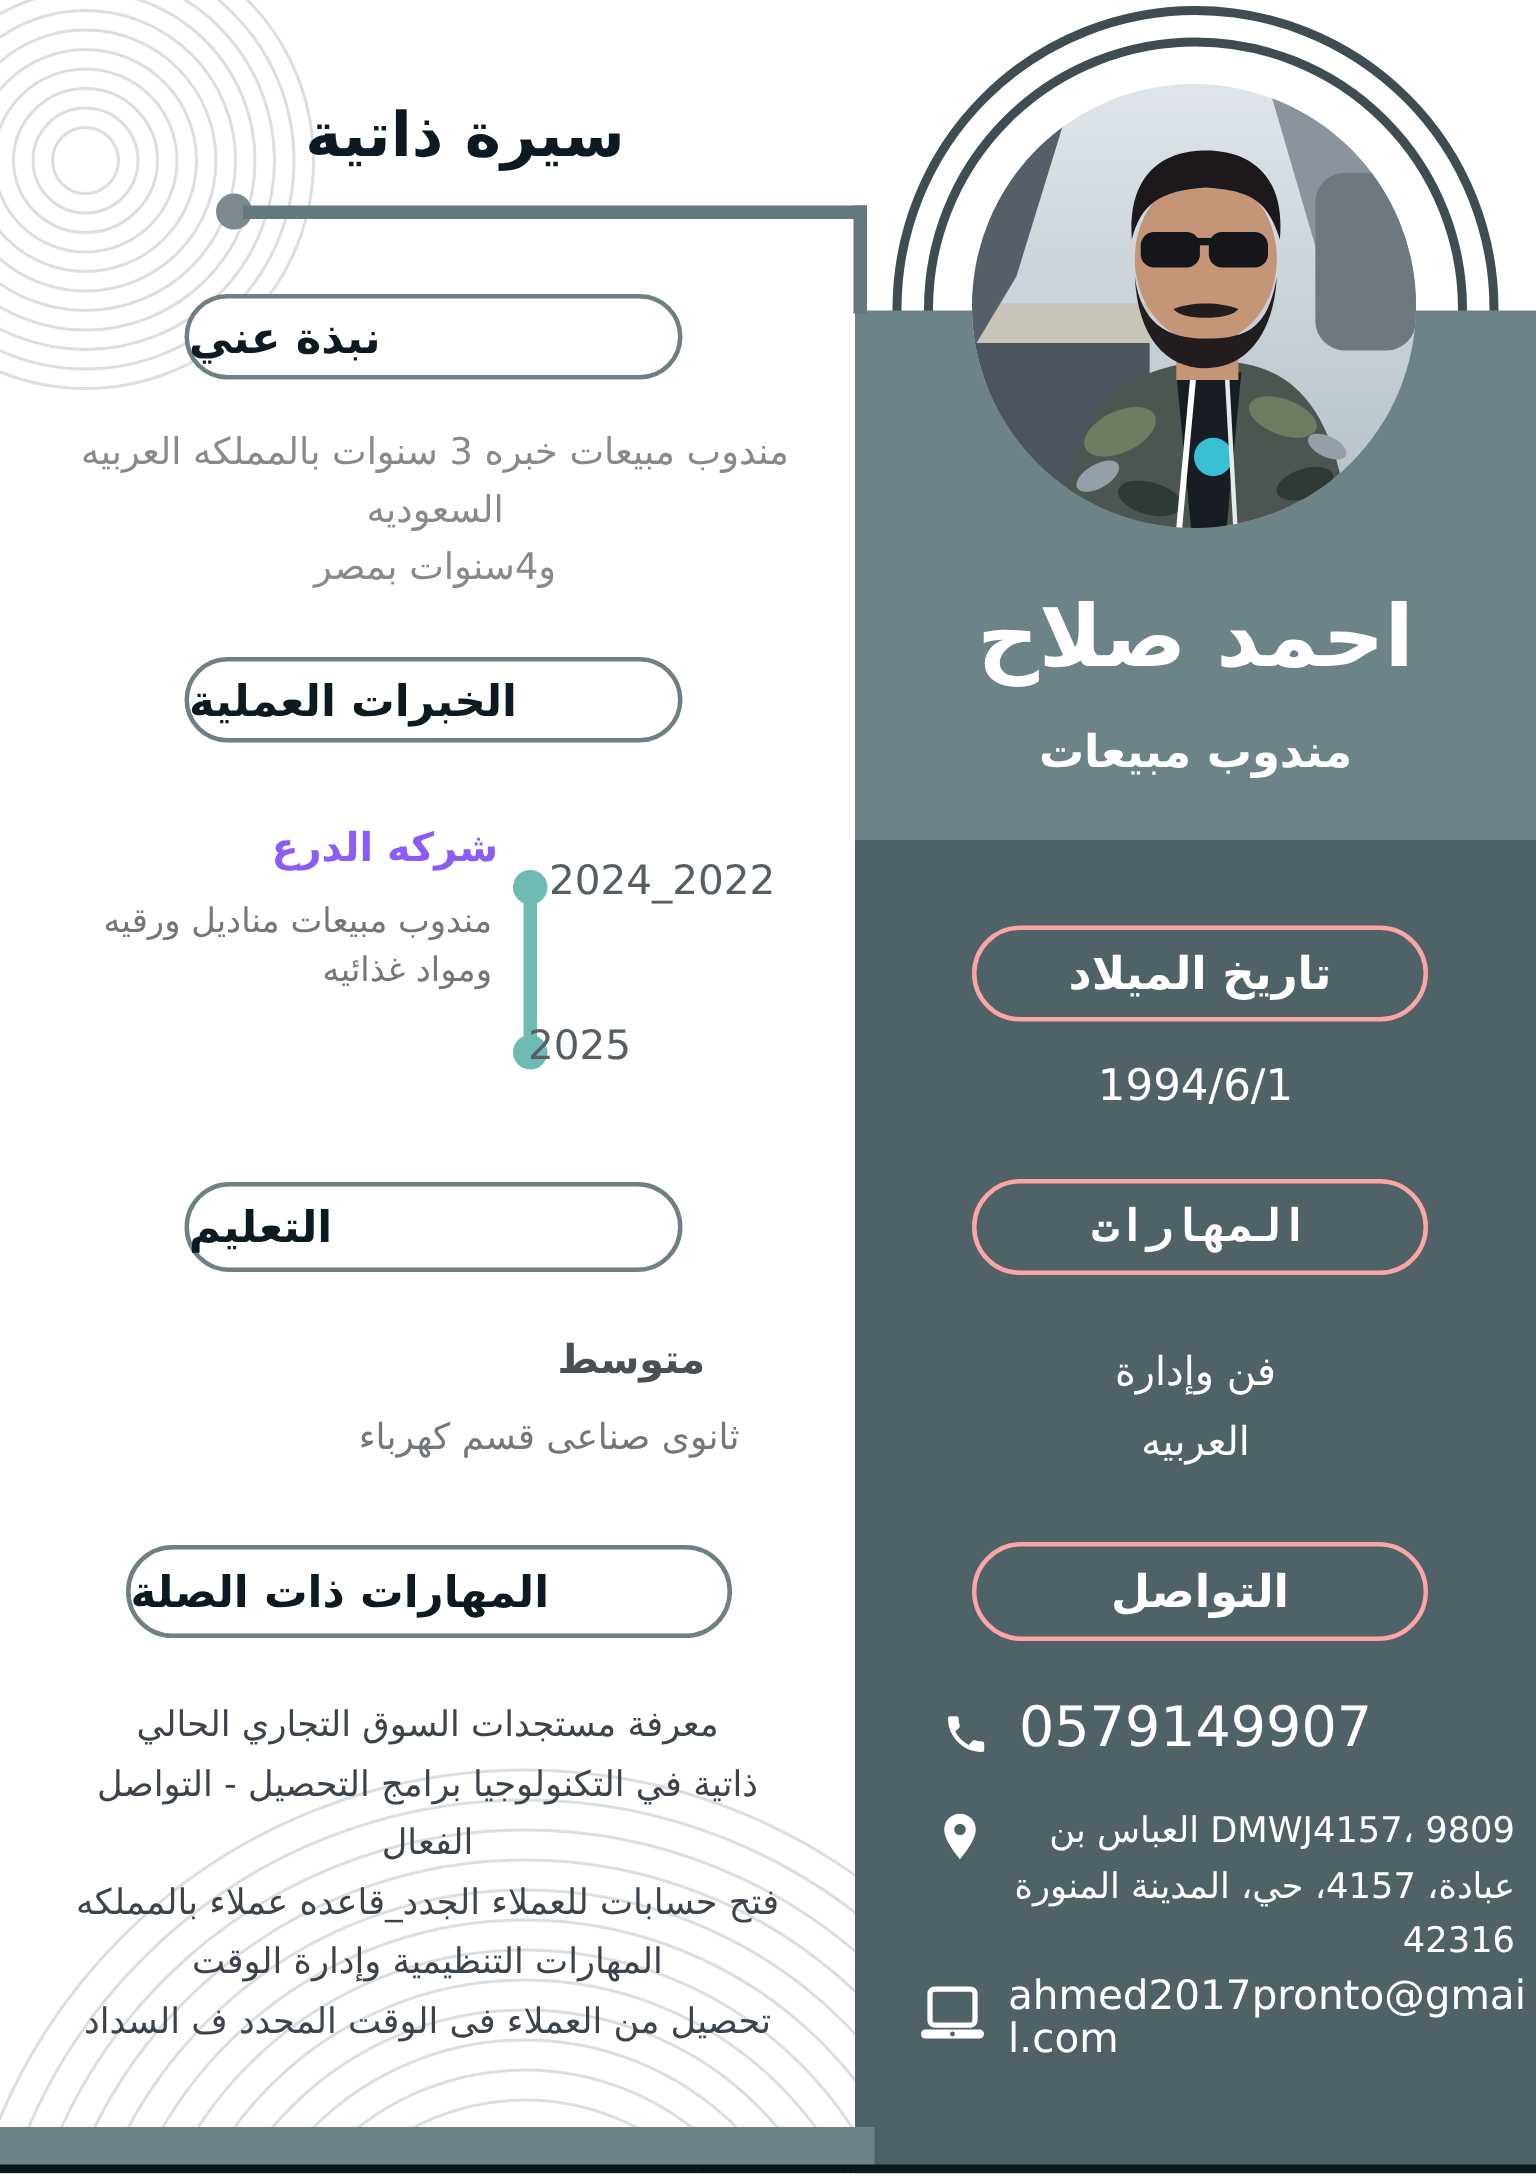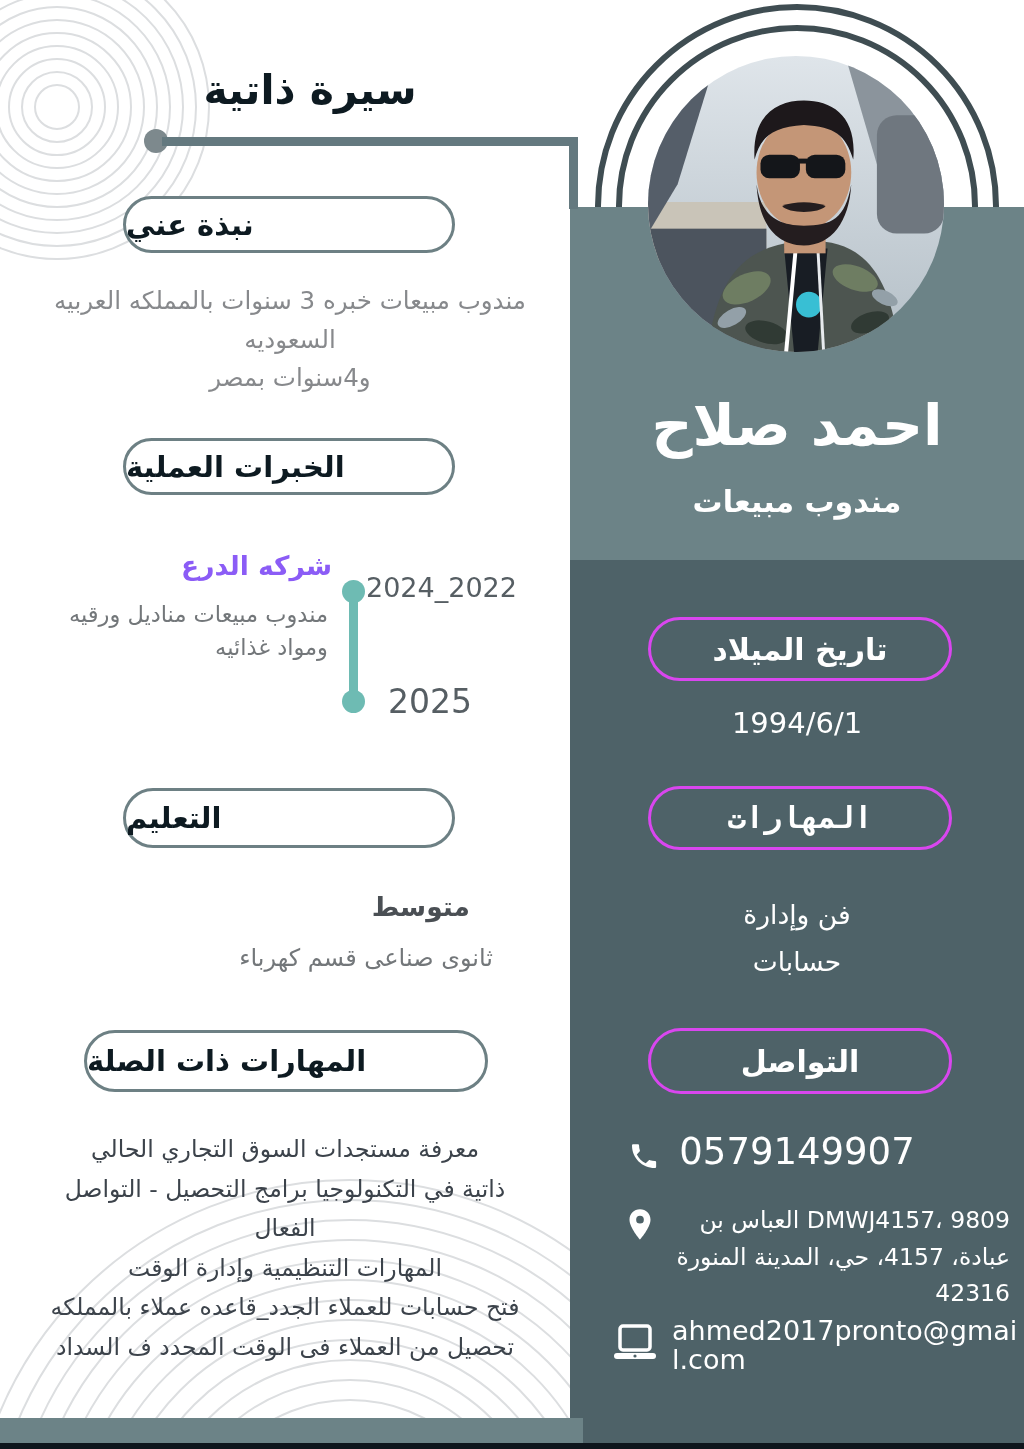--- a/index.html
+++ b/index.html
@@ -17,21 +17,21 @@
   .rule{background:#64797f;}
   .rule-dot{background:#7d898d;border-radius:50%;}
   
   .pill-left{
     box-sizing:border-box;border:3px solid #6d8084;border-radius:32px;background:#ffffff;
     display:flex;align-items:center;
     color:#0d1a21;font-weight:bold;font-size:29px;
   }
   
   .pill-right{
-    box-sizing:border-box;border:3px solid #d946ef;border-radius:34px;background:transparent;
+    box-sizing:border-box;border:3px solid #fca5a5;border-radius:34px;background:transparent;
     display:flex;align-items:center;justify-content:center;
     color:#ffffff;font-weight:bold;font-size:30px;
   }
   .txt-c{text-align:center;}
   .gray-body{color:#87898c;font-size:24.5px;line-height:38.5px;}
   .dark-line{color:#3c434b;font-size:23.5px;line-height:39.5px;white-space:nowrap;}
   .white{color:#ffffff;}
   .teal-dot{background:#6ebbb3;border-radius:50%;width:23px;height:23px;}
   .teal-line{background:#6ebbb3;}
   .nowrap{white-space:nowrap;}
@@ -104,37 +104,37 @@
   </div>
   <div class="abs nowrap" dir="rtl" style="right:692px;top:550px;font-size:26.5px;font-weight:bold;color:#8b5cf6;">شركه الدرع</div>
   <div class="abs teal-dot" style="left:342px;top:580px;"></div>
   <div class="abs nowrap" dir="ltr" style="left:366px;top:572px;font-size:27px;color:#565e63;">2024_2022</div>
   <div class="abs" dir="rtl" style="right:696px;top:598px;text-align:right;font-size:22.5px;line-height:33px;color:#73777a;">
     <div class="nowrap">مندوب مبيعات مناديل ورقيه</div>
     <div class="nowrap">ومواد غذائيه</div>
   </div>
   <div class="abs teal-line" style="left:349px;top:590px;width:9px;height:111px;"></div>
   <div class="abs teal-dot" style="left:342px;top:690px;"></div>
-  <div class="abs nowrap" dir="ltr" style="left:388px;top:682px;font-size:33px;color:#565e63;">2025</div>
+  <div class="abs nowrap" dir="ltr" style="left:352px;top:682px;font-size:27px;color:#565e63;">2025</div>
 
   <div class="abs pill-left" style="left:123px;top:788px;width:332px;height:60px;">
     <span>التعليم</span>
   </div>
   <div class="abs nowrap" dir="rtl" style="right:554px;top:891px;font-size:26.5px;font-weight:bold;color:#4a4f54;">متوسط</div>
   <div class="abs nowrap" dir="rtl" style="right:531px;top:944px;font-size:24px;color:#73777a;">ثانوى صناعى قسم كهرباء</div>
 
   <div class="abs pill-left" style="left:84px;top:1030px;width:404px;height:62px;">
     <span>المهارات ذات الصلة</span>
   </div>
   <div class="abs txt-c" dir="rtl" style="left:15px;top:1130px;width:540px;">
     <div class="dark-line">معرفة مستجدات السوق التجاري الحالي</div>
     <div class="dark-line">ذاتية في التكنولوجيا برامج التحصيل - التواصل</div>
     <div class="dark-line">الفعال</div>
+    <div class="dark-line">فتح حسابات للعملاء الجدد_قاعده عملاء بالمملكه</div>
     <div class="dark-line">المهارات التنظيمية وإدارة الوقت</div>
-    <div class="dark-line">فتح حسابات للعملاء الجدد_قاعده عملاء بالمملكه</div>
     <div class="dark-line">تحصيل من العملاء فى الوقت المحدد ف السداد</div>
   </div>
 
   <div class="abs" style="left:648px;top:56px;width:296px;height:296px;border-radius:50%;overflow:hidden;">
     <svg width="296" height="296" viewBox="0 0 300 300">
       <defs>
         <linearGradient id="sky" x1="0" y1="0" x2="0" y2="1">
           <stop offset="0" stop-color="#dfe5ea"></stop>
             <stop offset="1" stop-color="#b4bfc7"></stop>
         </linearGradient>
@@ -173,21 +173,21 @@
   <div class="abs pill-right" style="left:648px;top:617px;width:304px;height:64px;">
     <span>تاريخ الميلاد</span>
   </div>
   <div class="abs txt-c white" dir="ltr" style="left:570px;top:706px;width:454px;font-size:29px;">1994/6/1</div>
 
   <div class="abs pill-right" style="left:648px;top:786px;width:304px;height:64px;font-family:Liberation Mono, monospace;">
     <span>المهارات</span>
   </div>
   <div class="abs txt-c white" dir="rtl" style="left:570px;top:891px;width:454px;font-size:26.5px;line-height:47px;">
     <div>فن وإدارة</div>
-    <div>حسابات</div>
+    <div>العربيه</div>
   </div>
 
   <div class="abs pill-right" style="left:648px;top:1028px;width:304px;height:66px;">
     <span>التواصل</span>
   </div>
 
   <svg class="abs icon-w" style="left:628px;top:1140px;" width="32" height="32" viewBox="0 0 24 24">
     <path d="M6.6 10.8c1.5 2.9 3.8 5.2 6.7 6.7l2.2-2.2c.3-.3.7-.4 1-.2 1.1.4 2.4.6 3.6.6.6 0 1 .4 1 1V20c0 .6-.4 1-1 1C10.6 21 3 13.4 3 4.1c0-.6.4-1 1-1h3.3c.6 0 1 .4 1 1 0 1.3.2 2.5.6 3.6.1.3 0 .7-.2 1l-2.1 2.1z"></path>
   </svg>
   <div class="abs txt-c white" dir="ltr" style="left:570px;top:1130px;width:454px;font-size:37px;">0579149907</div>

